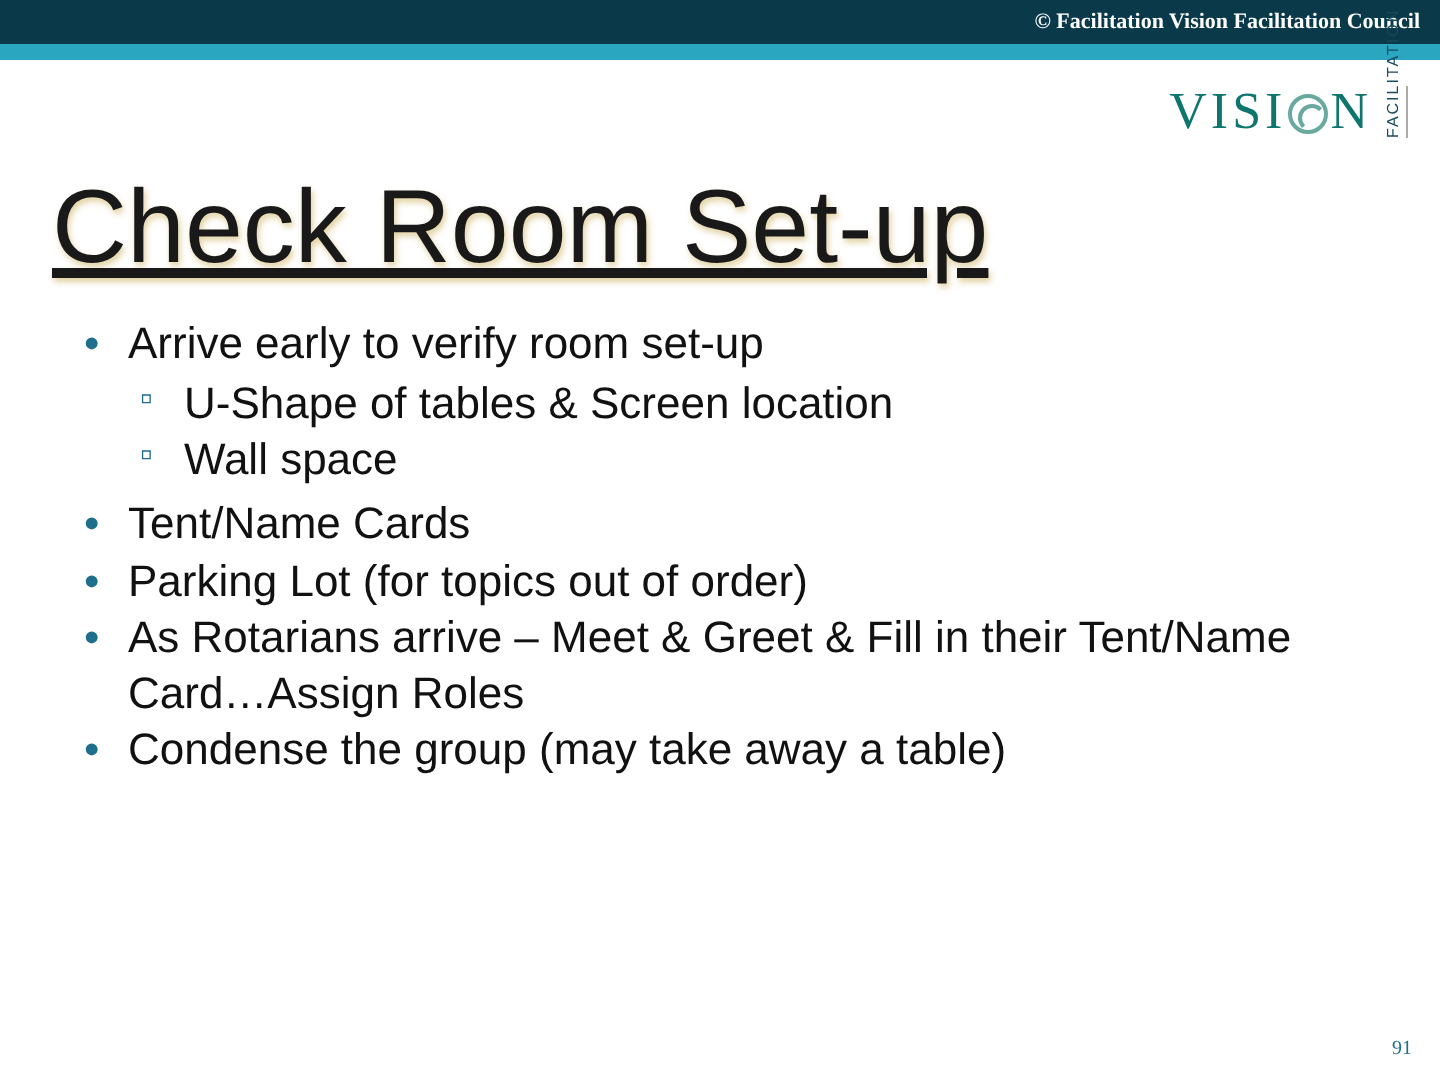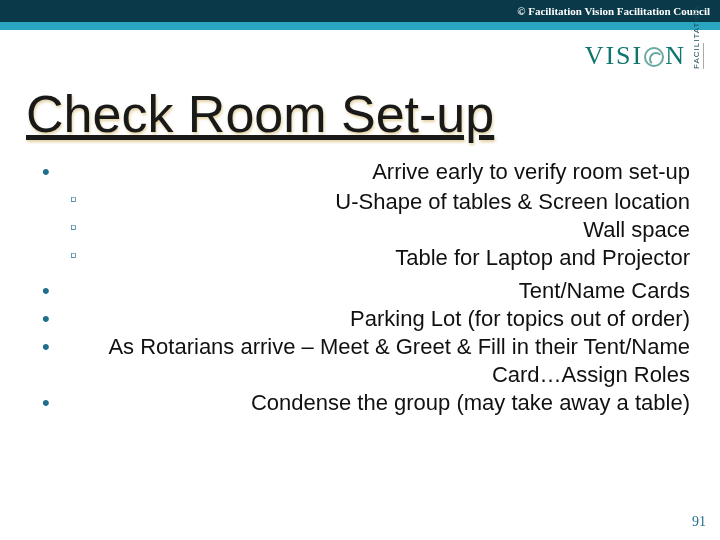--- a/index.html
+++ b/index.html
@@ -97,21 +97,20 @@
     text-decoration: underline;
   }
   .content {
     padding: 0 30px 0 36px;
     font-size: 22px;
     color: #111;
     line-height: 1.28;
   }
   ul.level1 {
     list-style: none;
-    text-align: right;
   }
   ul.level1 > li {
     position: relative;
     padding-left: 28px;
     margin-bottom: 0px;
   }
   ul.level1 > li::before {
     content: "•";
     position: absolute;
     left: 6px;
@@ -132,21 +131,21 @@
     position: absolute;
     left: 6px;
     top: 0;
     color: #1f6e8c;
     font-size: 18px;
   }
   .pagenum {
     position: absolute;
     bottom: 10px;
     right: 14px;
-    font-size: 14px;
+    font-size: 10px;
     color: #1f6e8c;
     font-family: Georgia, serif;
   }
 </style>
 </head>
 <body>
 
 <div class="topbar">
   <span class="copyright">© Facilitation Vision Facilitation Council</span>
 </div>
@@ -165,21 +164,20 @@
 
 <div class="title">Check Room Set-up</div>
 
 <div class="content">
   <ul class="level1">
     <li>
       <span>Arrive early to verify room set-up</span>
       <ul class="level2">
         <li><span>U-Shape of tables &amp; Screen location</span></li>
         <li><span>Wall space</span></li>
-        <li><span>Table for Laptop and Projector</span></li>
       </ul>
     </li>
     <li><span>Tent/Name Cards</span></li>
     <li><span>Parking Lot (for topics out of order)</span></li>
     <li><span>As Rotarians arrive – Meet &amp; Greet &amp; Fill in their Tent/Name Card…Assign Roles</span></li>
     <li><span>Condense the group (may take away a table)</span></li>
   </ul>
 </div>
 
 <div class="pagenum">91</div>

